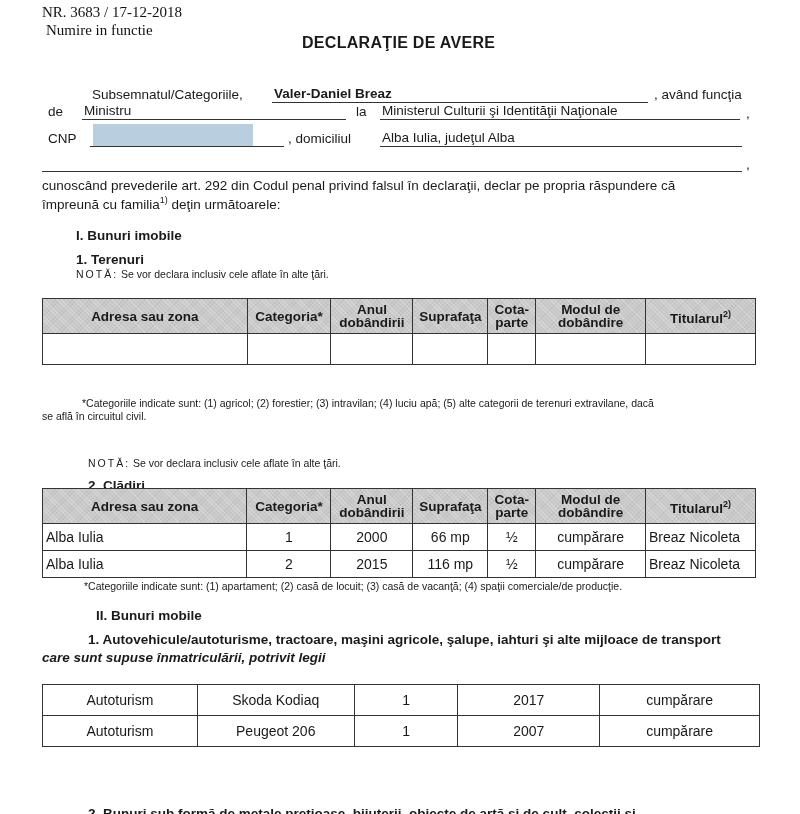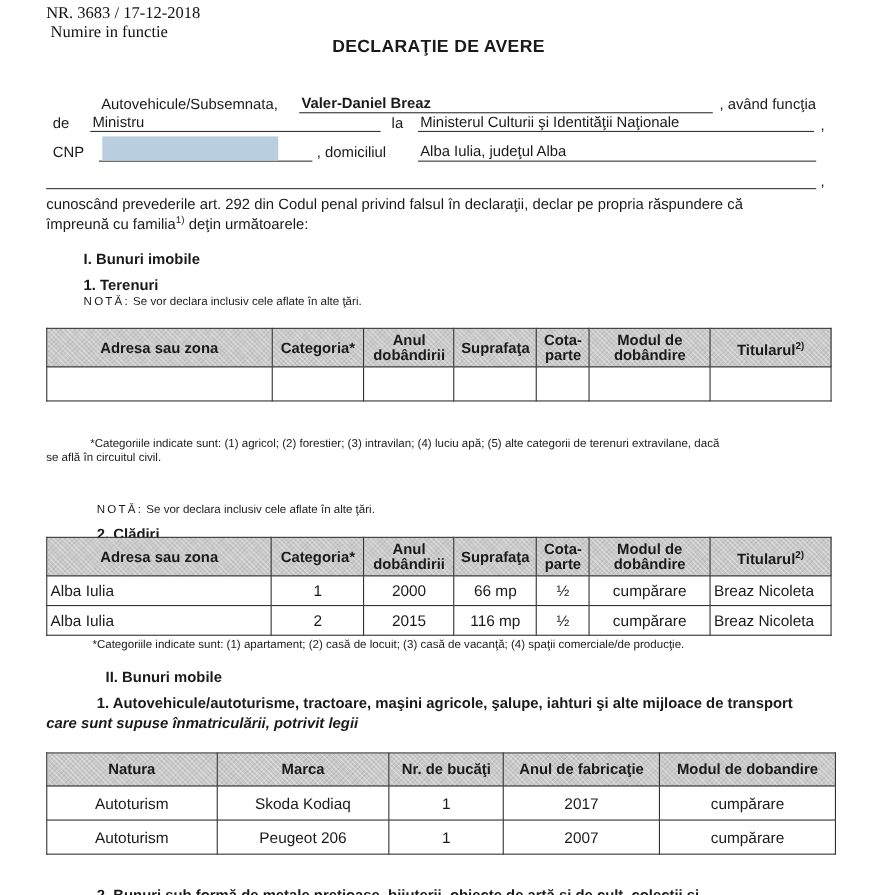--- a/index.html
+++ b/index.html
@@ -30,21 +30,21 @@
   .redact { position: absolute; background: #b9cfe0; }
   sup { font-size: 9px; }
 </style>
 </head>
 <body>
 
 <div class="abs serif" style="left:42px; top:4px;">NR. 3683 / 17-12-2018</div>
 <div class="abs serif" style="left:46px; top:22px;">Numire in functie</div>
 <div class="abs title" style="left:302px; top:34px;">DECLARAŢIE DE AVERE</div>
 
-<div class="abs" style="left:92px; top:87px;">Autovehicule/Subsemnata,</div>
+<div class="abs" style="left:92px; top:87px;">Subsemnatul/Categoriile,</div>
 <div class="fill" style="left:272px; top:86px; width:376px;">
     <span class="bold">Valer-Daniel Breaz</span>
   </div>
 <div class="abs" style="left:654px; top:87px;">, având funcţia</div>
 
 <div class="abs" style="left:48px; top:104px;">de</div>
 <div class="fill" style="left:82px; top:103px; width:264px;text-align:right;">
     <span>Ministru</span>
   </div>
 <div class="abs" style="left:356px; top:104px;">la</div>
@@ -156,27 +156,20 @@
 
 <table style="left:42px; top:684px; width:718px;">
   <colgroup>
       <col style="width:155px">
       <col style="width:157px">
       <col style="width:104px">
       <col style="width:142px">
       <col style="width:160px">
     </colgroup>
   <tbody>
-      <tr style="height:30px;">
-    <th>Natura</th>
-    <th>Marca</th>
-    <th>Nr. de bucăţi</th>
-    <th>Anul de fabricaţie</th>
-    <th>Modul de dobandire</th>
-  </tr>
   <tr style="height:31px;">
     <td class="c">Autoturism</td>
     <td class="c">Skoda Kodiaq</td>
     <td class="c">1</td>
     <td class="c">2017</td>
     <td class="c">cumpărare</td>
   </tr>
   <tr style="height:31px;">
     <td class="c">Autoturism</td>
     <td class="c">Peugeot 206</td>

